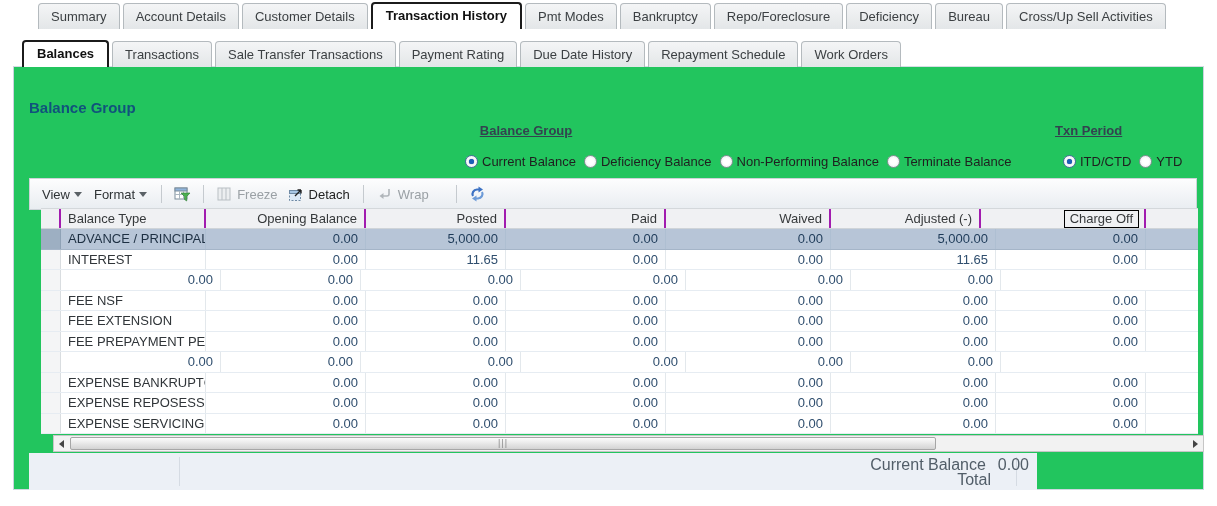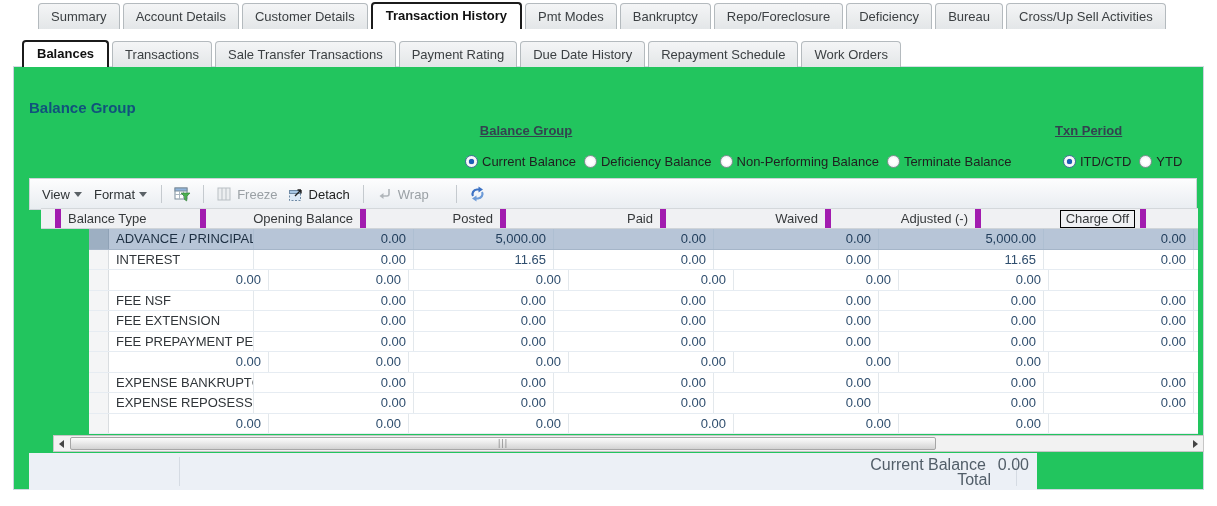--- a/index.html
+++ b/index.html
@@ -79,26 +79,26 @@
   .tb-btn { display:flex; align-items:center; padding:2px 5px; color:#222; }
   .tb-btn.disabled { color:#9aa0a5; }
   .tb-btn .ico { margin-right:5px; display:inline-flex; }
   .tb-icon-only { display:inline-flex; padding:2px 4px; }
   .gap-refresh { margin-left:22px; }
 
   
   .grid { position:absolute; left:27px; top:141px; width:1157px; }
   .thead { display:flex; height:21px; background:#f0f1f3;
     border-top:1px solid #d4d8db; border-bottom:1px solid #cfd4d8; }
-  .hcell { border-right:6px solid #a21caf; color:#36393b;
+  .hcell { border-right:2px solid #a21caf; color:#36393b;
     line-height:19px; padding:0 7px; overflow:hidden; white-space:nowrap; }
   .hcell.num { text-align:right; }
   .focusbox { display:inline-block; border:1px solid #000; padding:0 5px; margin-right:-2px; line-height:16px; }
 
-  .trow { display:flex; height:20.5px; background:#fff; border-bottom:1px solid #e6ecf2;margin-left:48px; }
+  .trow { display:flex; height:20.5px; background:#fff; border-bottom:1px solid #e6ecf2; }
   .trow .cell { border-right:1px solid #e3e8ec; line-height:20px; padding:0 7px;
     overflow:hidden; white-space:nowrap; }
   .cell.gutter { background:#f4f5f6; border-right:1px solid #d9dde0; padding:0; }
   .cell.type { color:#303539; }
   .cell.num { text-align:right; color:#2f4e6e; }
   .trow.selected { background:#b7c5d7; border-bottom:1px solid #a5b5c8; }
   .trow.selected .cell { border-right-color:#aebfd2; }
   .trow.selected .cell.gutter { background:#9dafc2; border-right-color:#8fa2b6; }
   .trow.selected .cell.type { color:#1d2f42; }
   .trow.selected .cell.num { color:#1d3a58; }
@@ -317,20 +317,21 @@
           <div class="cell num w-open">0.00</div>
           <div class="cell num w-posted">0.00</div>
           <div class="cell num w-paid">0.00</div>
           <div class="cell num w-waived">0.00</div>
           <div class="cell num w-chargeoff">0.00</div>
           <div class="cell num w-adj">0.00</div>
           <div class="cell w-filler"></div>
         </div>
         <div class="trow">
           <div class="cell gutter w-gutter"></div>
+          <div class="cell type w-type">EXPENSE SERVICING</div>
           <div class="cell num w-open">0.00</div>
           <div class="cell num w-posted">0.00</div>
           <div class="cell num w-paid">0.00</div>
           <div class="cell num w-waived">0.00</div>
           <div class="cell num w-chargeoff">0.00</div>
           <div class="cell num w-adj">0.00</div>
           <div class="cell w-filler"></div>
         </div>
       </div>
   </div>

